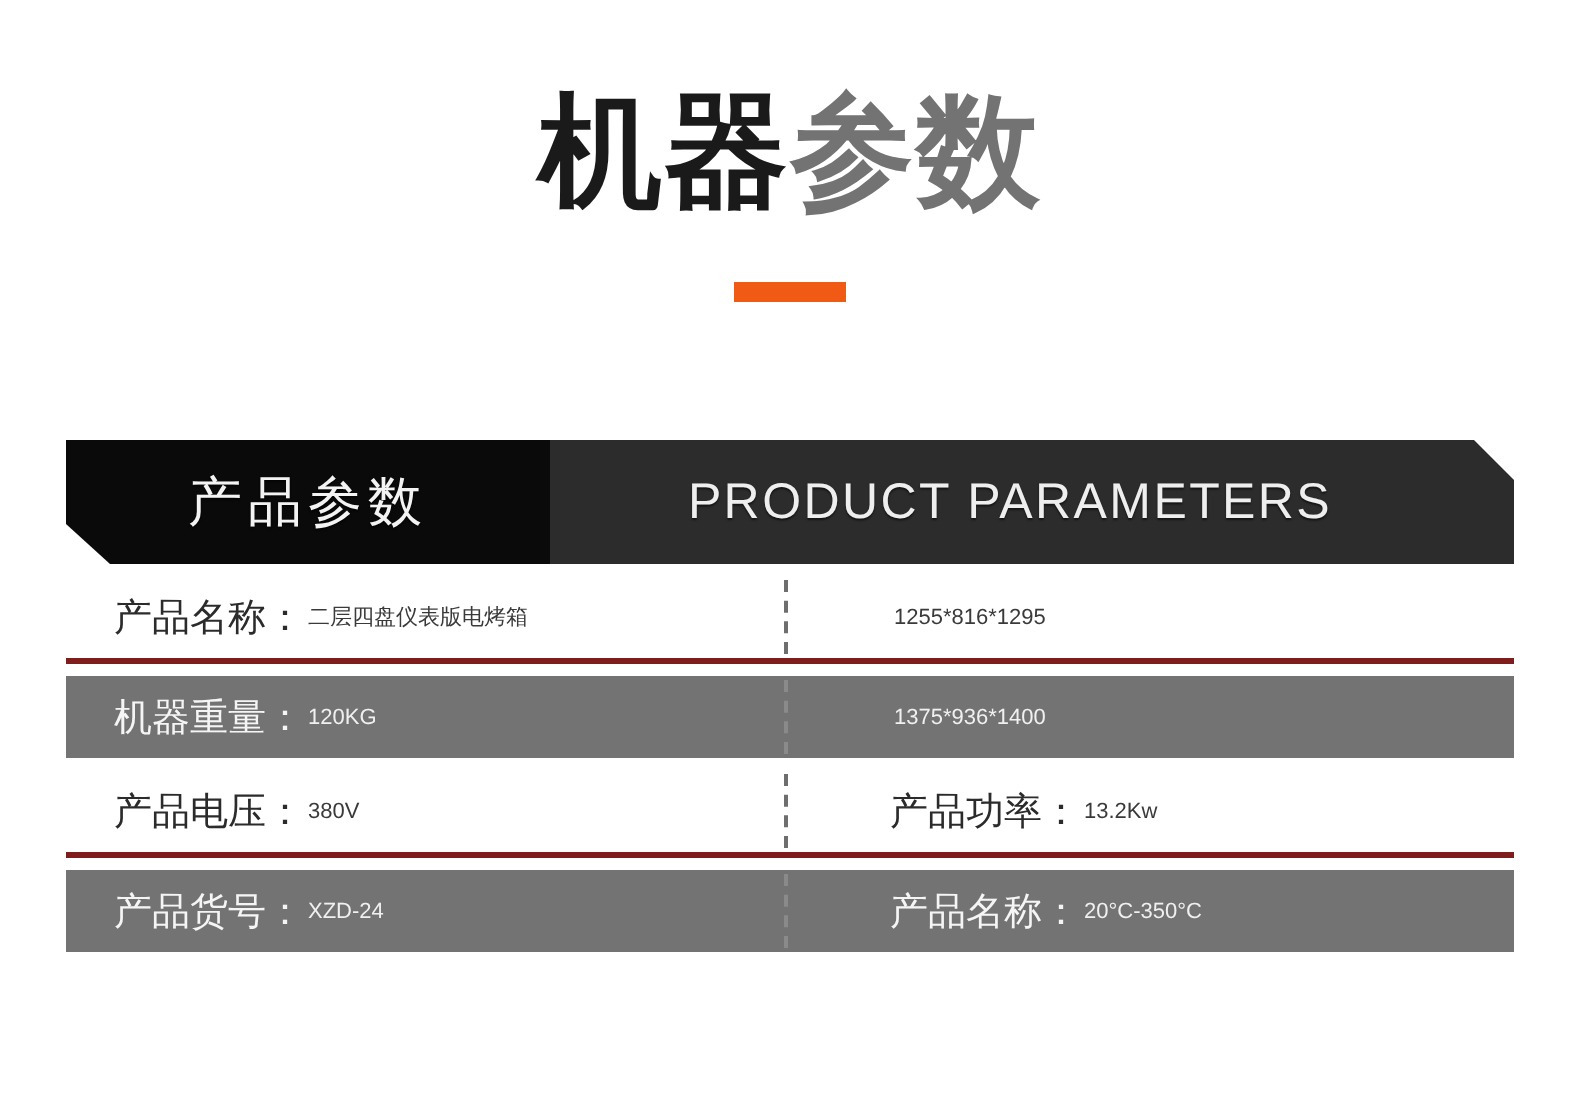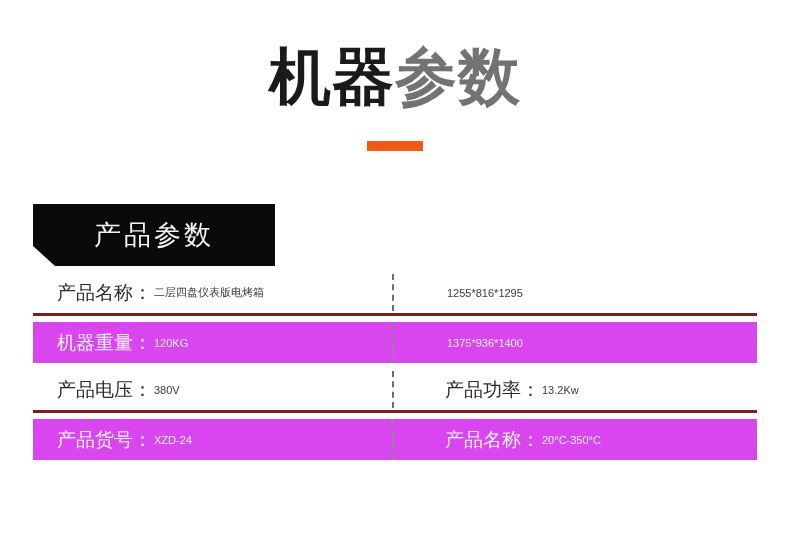--- a/index.html
+++ b/index.html
@@ -35,21 +35,21 @@
     width: 56px;
     height: 10px;
     background: #f15a14;
     margin: 30px auto 0 auto;
   }
 
   
   .spec-card {
     position: absolute;
     left: 33px;
-    top: 204px;
+    top: 220px;
     width: 724px;
   }
 
   
   .spec-banner {
     position: relative;
     height: 62px;
     display: flex;
     align-items: stretch;
   }
@@ -95,21 +95,21 @@
     height: 41px;
     display: flex;
     align-items: stretch;
     margin-bottom: 6px;
   }
   .spec-row.light {
     background: #ffffff;
     border-bottom: 3px solid #7f1d1d;
   }
   .spec-row.dark {
-    background: #d946ef;
+    background: #737373;
   }
 
   .spec-cell {
     width: 50%;
     box-sizing: border-box;
     display: flex;
     align-items: center;
     padding-left: 24px;
   }
   .spec-cell.cell-right { padding-left: 50px; }
@@ -149,20 +149,23 @@
   </div>
   <div class="title-rule"></div>
 </div>
 
 <div class="spec-card">
 
   <div class="spec-banner">
     <div class="banner-left">
       <span class="banner-left-label">产品参数</span>
     </div>
+    <div class="banner-right">
+      <span class="banner-right-label">PRODUCT PARAMETERS</span>
+    </div>
   </div>
 
   <div class="spec-rows">
 
     <div class="spec-row light">
       <div class="spec-cell cell-left">
         <span class="spec-key">产品名称：</span>
         <span class="spec-val">二层四盘仪表版电烤箱</span>
       </div>
       <div class="row-divider"></div>

